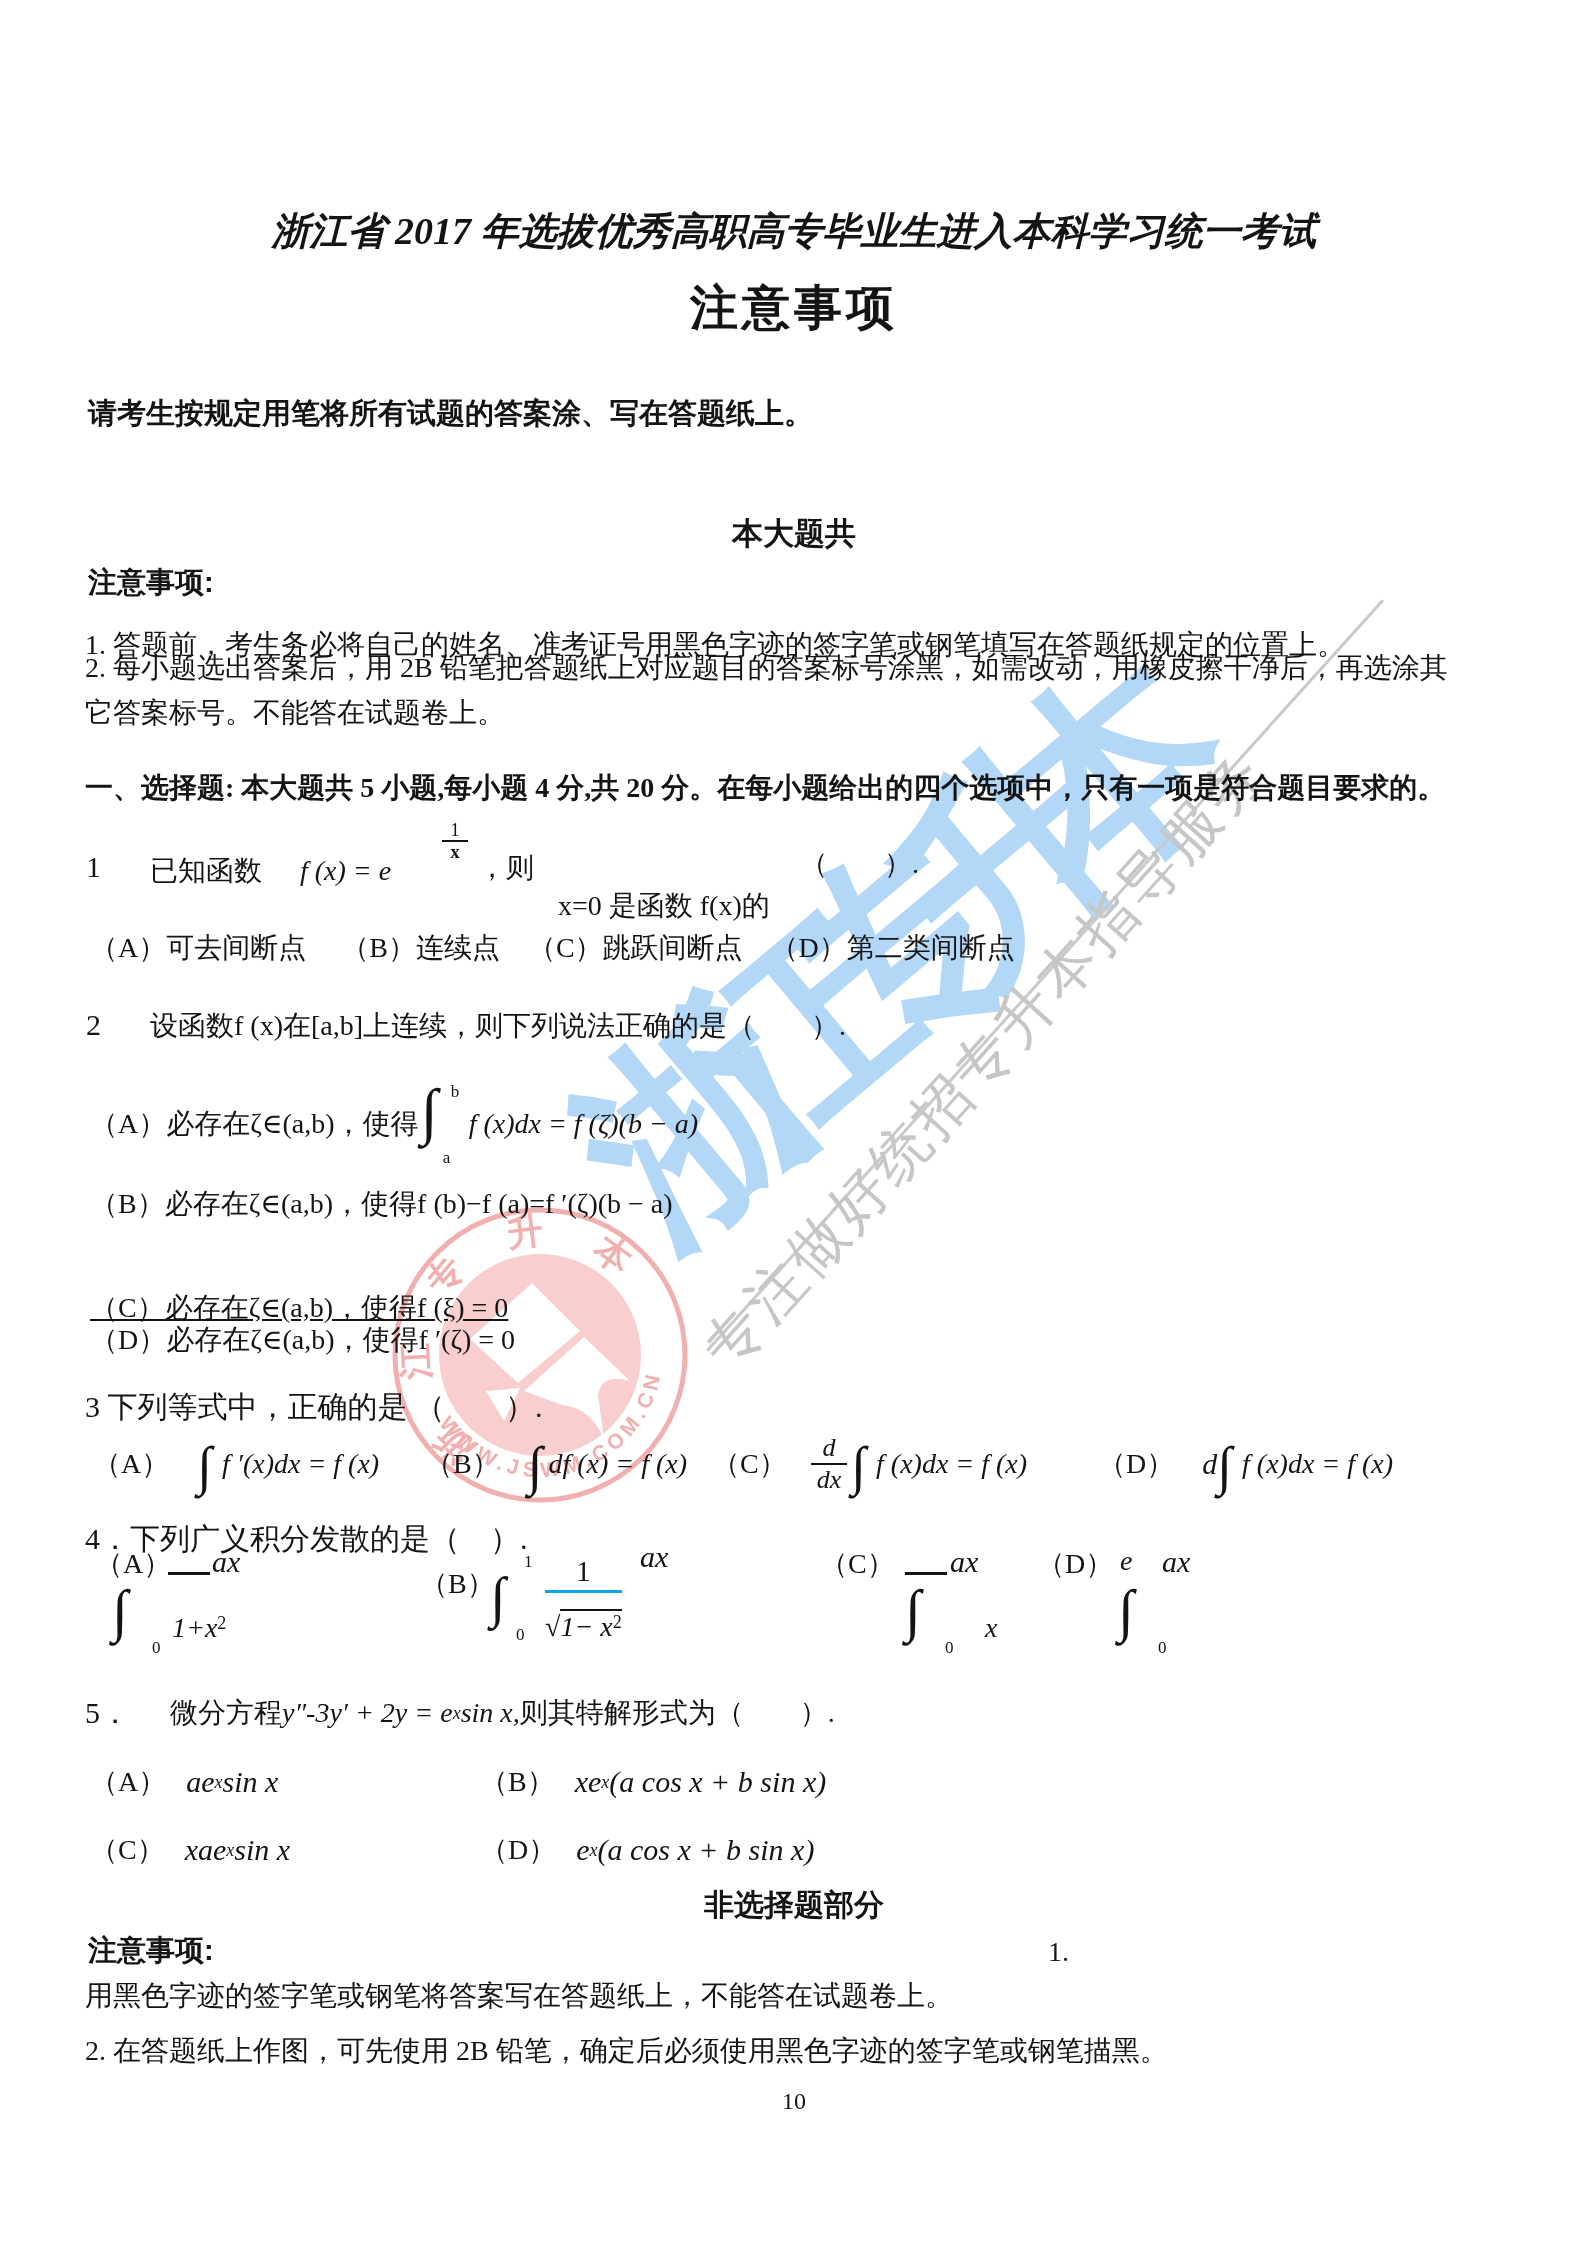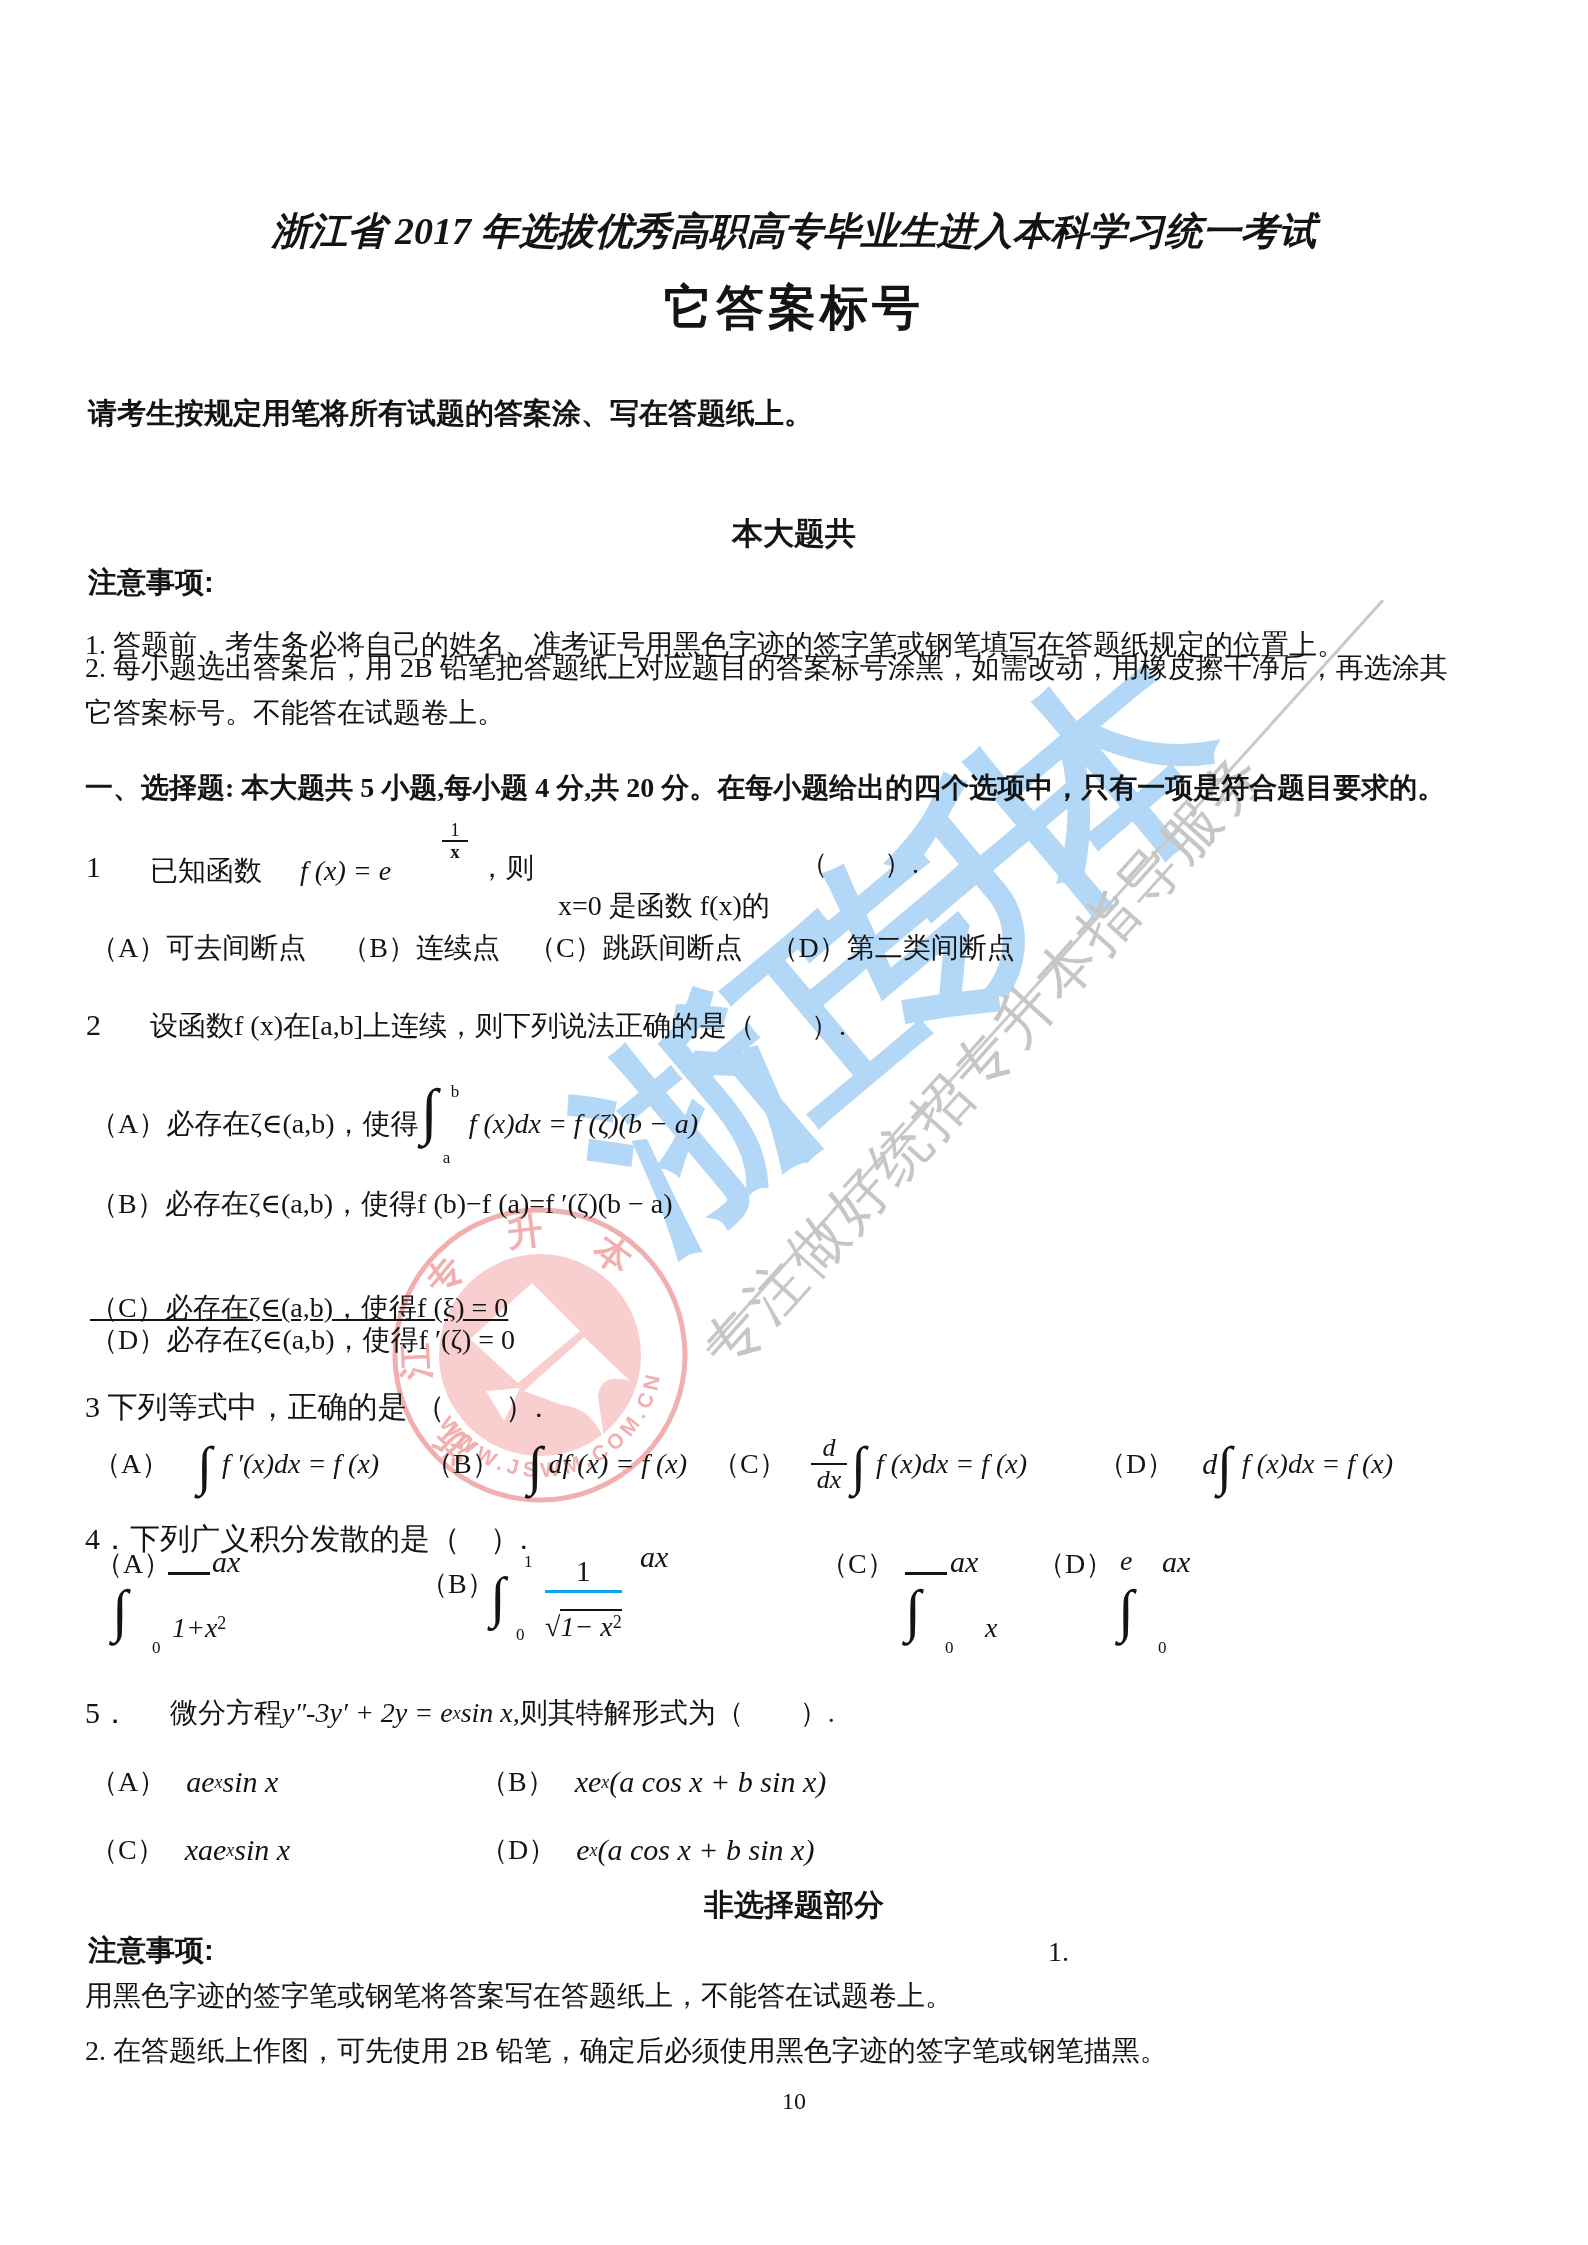--- a/index.html
+++ b/index.html
@@ -84,21 +84,21 @@
       <path id="stamp-url-arc" d="M -105.7 61 A 122 122 0 1 0 61 -105.7" fill="none"></path>
       <text font-size="21" letter-spacing="5">
         <textPath href="#stamp-url-arc" startOffset="2%">WWW.JSWM.COM.CN</textPath>
       </text>
     </g>
   </svg>
 
   <div class="txt">
 
     <div class="t ctr fs38 b serif" style="top:210px;font-style:italic;">浙江省 2017 年选拔优秀高职高专毕业生进入本科学习统一考试</div>
-    <div class="t ctr fs48 b sans" style="top:280px;letter-spacing:4px;">它答案标号</div>
+    <div class="t ctr fs48 b sans" style="top:280px;letter-spacing:4px;">注意事项</div>
     <div class="t fs29 b sans" style="left:88px;top:397px;">请考生按规定用笔将所有试题的答案涂、写在答题纸上。</div>
 
     <div class="t ctr fs31 b serif" style="top:516px;">本大题共</div>
     <div class="t fs29 b sans" style="left:88px;top:566px;">注意事项:</div>
     <div class="t fs28" style="left:85px;top:608px;margin-top:21px;">1. 答题前，考生务必将自己的姓名、准考证号用黑色字迹的签字笔或钢笔填写在答题纸规定的位置上。</div>
     <div class="t fs28" style="left:85px;top:652px;">2. 每小题选出答案后，用 2B 铅笔把答题纸上对应题目的答案标号涂黑，如需改动，用橡皮擦干净后，再选涂其</div>
     <div class="t fs28" style="left:85px;top:697px;">它答案标号。不能答在试题卷上。</div>
     <div class="t fs28 b" style="left:85px;top:772px;">一、选择题: 本大题共 5 小题,每小题 4 分,共 20 分。在每小题给出的四个选项中，只有一项是符合题目要求的。</div>
 
     <div class="t fs30" style="left:86px;top:850px;">1</div>

